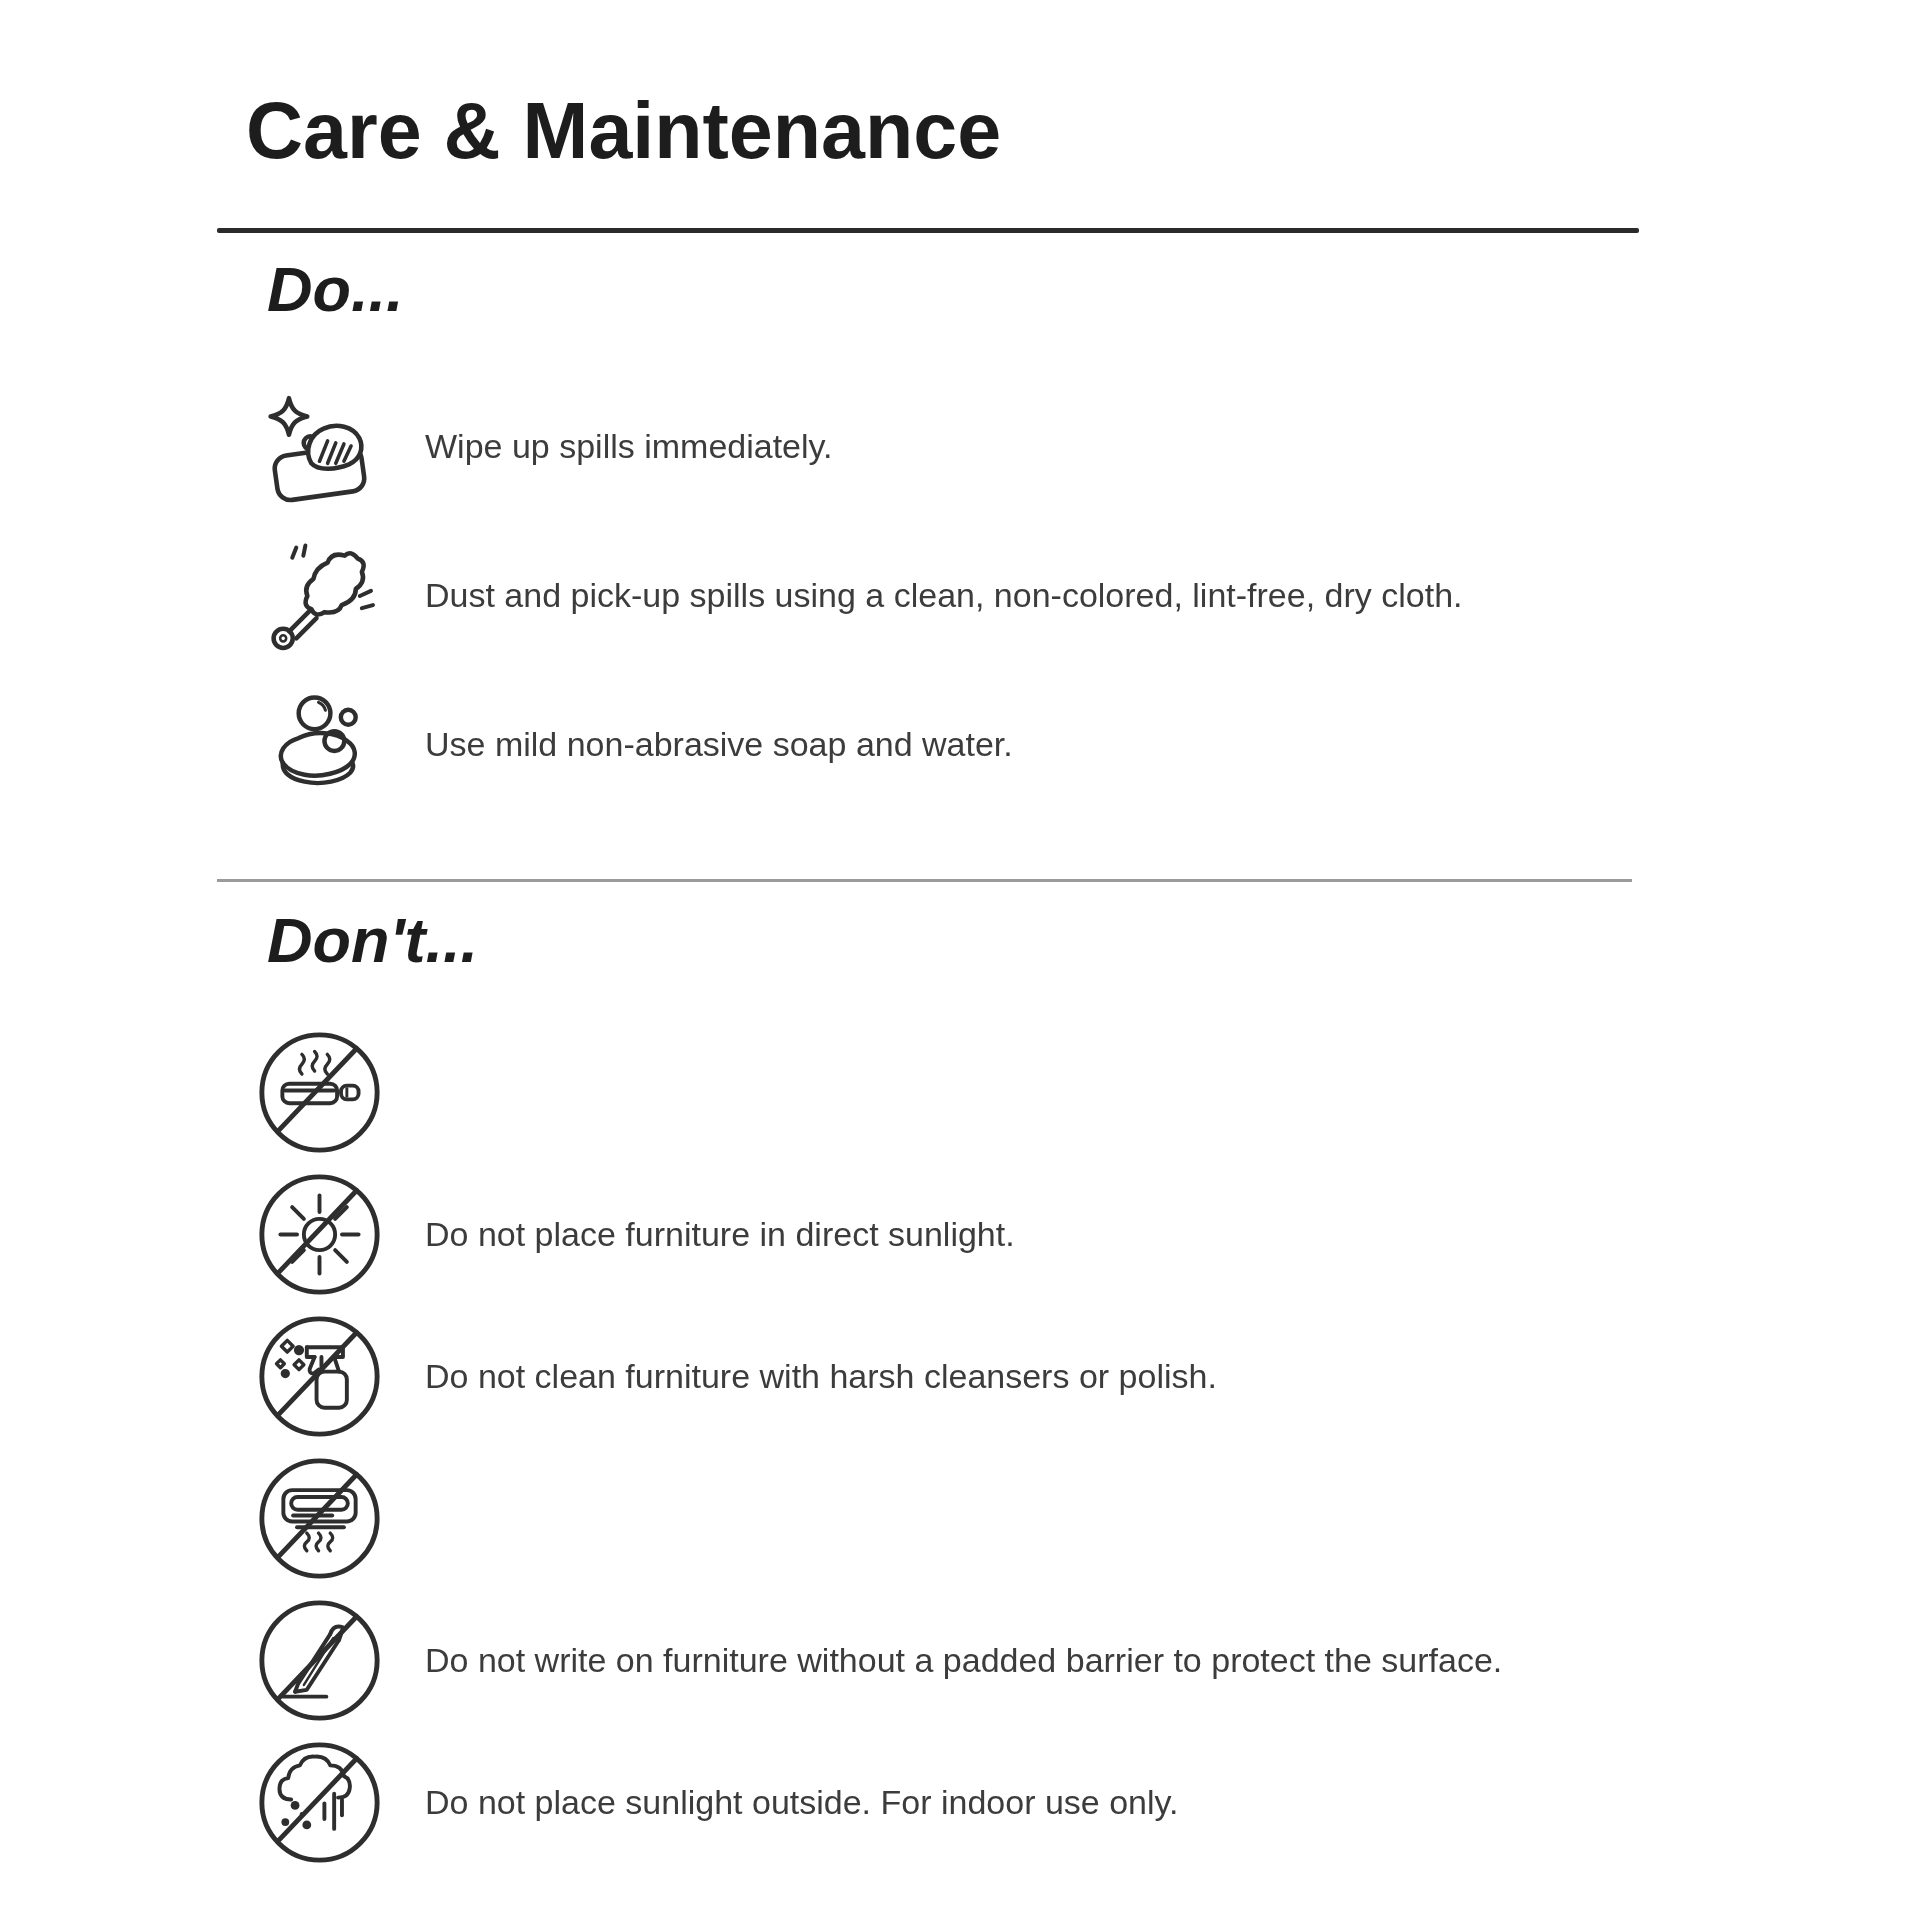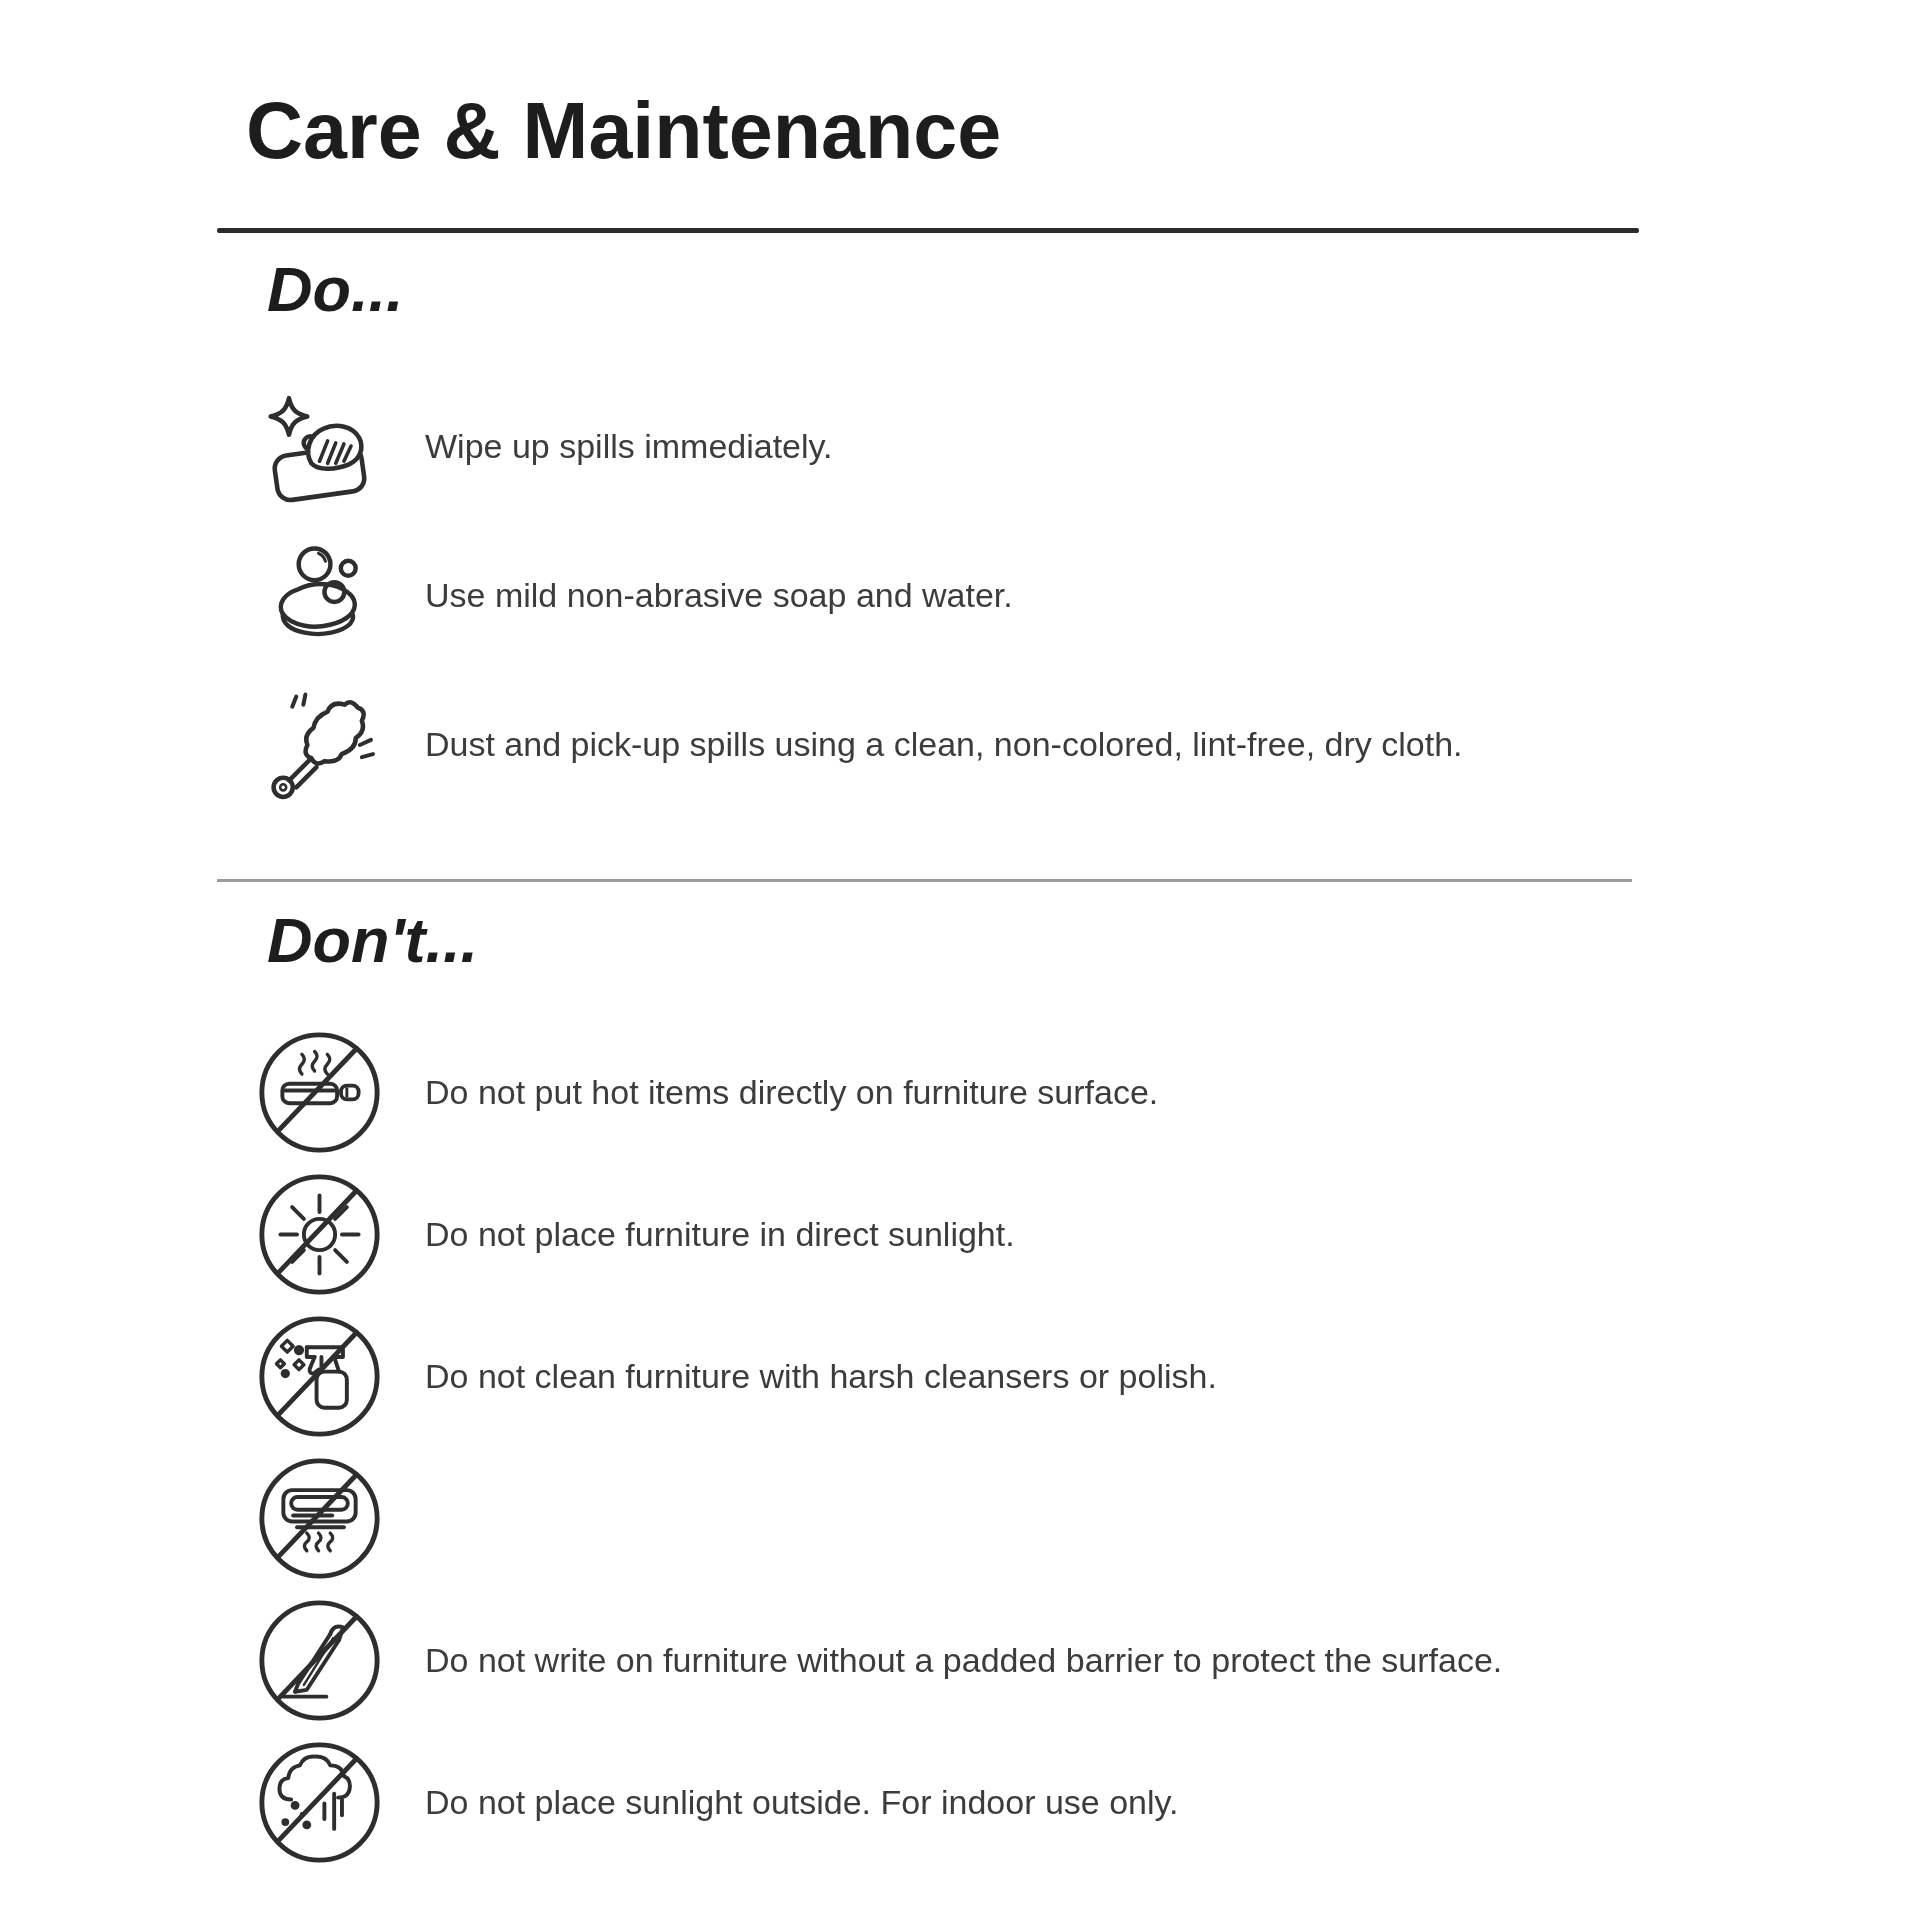--- a/index.html
+++ b/index.html
@@ -52,51 +52,51 @@
             <path d="M73 72 L81 53"></path>
             <path d="M81 70 L88 55"></path>
         </g>
       </svg>
     </div>
     <div class="item-text">Wipe up spills immediately.</div>
   </div>
 
   <div class="row">
     <div class="icon-cell">
+      <svg width="116" height="114" viewBox="0 0 115 112" fill="none" stroke="#2e2e2e" stroke-width="4.5" stroke-linecap="round" stroke-linejoin="round">
+        <path d="M95 19 Q104 22 99 32 Q103 42 93 49 Q93 60 79 65 Q76 74 62 72 Q53 78 49 69 Q40 66 45 56 Q41 46 51 39 Q53 28 65 23 Q69 12 82 16 Q88 10 95 19 Z"></path>
+        <path d="M27 91 L47 71"></path>
+        <path d="M34 98 L54 78"></path>
+        <circle cx="21" cy="98" r="9.5"></circle>
+        <circle cx="21" cy="98" r="3" stroke-width="2.5"></circle>
+        <g stroke-width="4">
+          <path d="M34 8 L30 18"></path>
+            <path d="M43 6 L41 16"></path>
+          <path d="M97 56 L108 51"></path>
+            <path d="M99 68 L110 65"></path>
+        </g>
+      </svg>
+    </div>
+    <div class="item-text">Dust and pick-up spills using a clean, non-colored, lint-free, dry cloth.</div>
+  </div>
+
+  <div class="row">
+    <div class="icon-cell">
       <svg width="114" height="114" viewBox="0 0 115 112" fill="none" stroke="#2e2e2e" stroke-width="4.5" stroke-linecap="round" stroke-linejoin="round">
         <circle cx="52" cy="24" r="16"></circle>
         <path d="M56 13 A12 12 0 0 1 63 21" stroke-width="3"></path>
         <circle cx="86" cy="28" r="7.5"></circle>
         <circle cx="72" cy="52" r="10"></circle>
         <path d="M20 74 C14 64 22 53 36 49 C52 41 74 43 85 52 C94 58 95 68 88 75 C79 84 58 89 42 86 C31 84 24 80 20 74 Z"></path>
         <path d="M20 74 C19 83 27 90 42 93 C60 97 80 92 88 84 C91 80 92 77 90 74"></path>
       </svg>
     </div>
     <div class="item-text">Use mild non-abrasive soap and water.</div>
   </div>
 
-  <div class="row">
-    <div class="icon-cell">
-      <svg width="116" height="114" viewBox="0 0 115 112" fill="none" stroke="#2e2e2e" stroke-width="4.5" stroke-linecap="round" stroke-linejoin="round">
-        <path d="M95 19 Q104 22 99 32 Q103 42 93 49 Q93 60 79 65 Q76 74 62 72 Q53 78 49 69 Q40 66 45 56 Q41 46 51 39 Q53 28 65 23 Q69 12 82 16 Q88 10 95 19 Z"></path>
-        <path d="M27 91 L47 71"></path>
-        <path d="M34 98 L54 78"></path>
-        <circle cx="21" cy="98" r="9.5"></circle>
-        <circle cx="21" cy="98" r="3" stroke-width="2.5"></circle>
-        <g stroke-width="4">
-          <path d="M34 8 L30 18"></path>
-            <path d="M43 6 L41 16"></path>
-          <path d="M97 56 L108 51"></path>
-            <path d="M99 68 L110 65"></path>
-        </g>
-      </svg>
-    </div>
-    <div class="item-text">Dust and pick-up spills using a clean, non-colored, lint-free, dry cloth.</div>
-  </div>
-
 </div>
 
 <div class="abs rule-thin"></div>
 
 <div class="abs section-heading h-dont">Don't...</div>
 
 <div class="abs rows dont-rows">
 
   <div class="row">
     <div class="icon-cell">
@@ -109,21 +109,20 @@
           <path d="M93 61 V69" stroke-width="3"></path>
         </g>
         <g stroke-width="3.5">
           <path d="M47 46 q-5 -5 0 -10 q5 -5 0 -10"></path>
           <path d="M60 43 q-5 -5 0 -10 q5 -5 0 -10"></path>
           <path d="M73 46 q-5 -5 0 -10 q5 -5 0 -10"></path>
         </g>
         <path d="M103 20 L22 105"></path>
       </svg>
     </div>
-    <div class="item-text">Do not put hot items directly on furniture surface.</div>
   </div>
 
   <div class="row">
     <div class="icon-cell">
       <svg width="127" height="127" viewBox="0 0 130 130" fill="none" stroke="#2e2e2e" stroke-width="5" stroke-linecap="round" stroke-linejoin="round">
         <circle cx="65" cy="65" r="59"></circle>
         <circle cx="65" cy="65" r="16" stroke-width="4"></circle>
         <g stroke-width="4">
           <path d="M65 25 V42"></path>
             <path d="M65 88 V105"></path>

